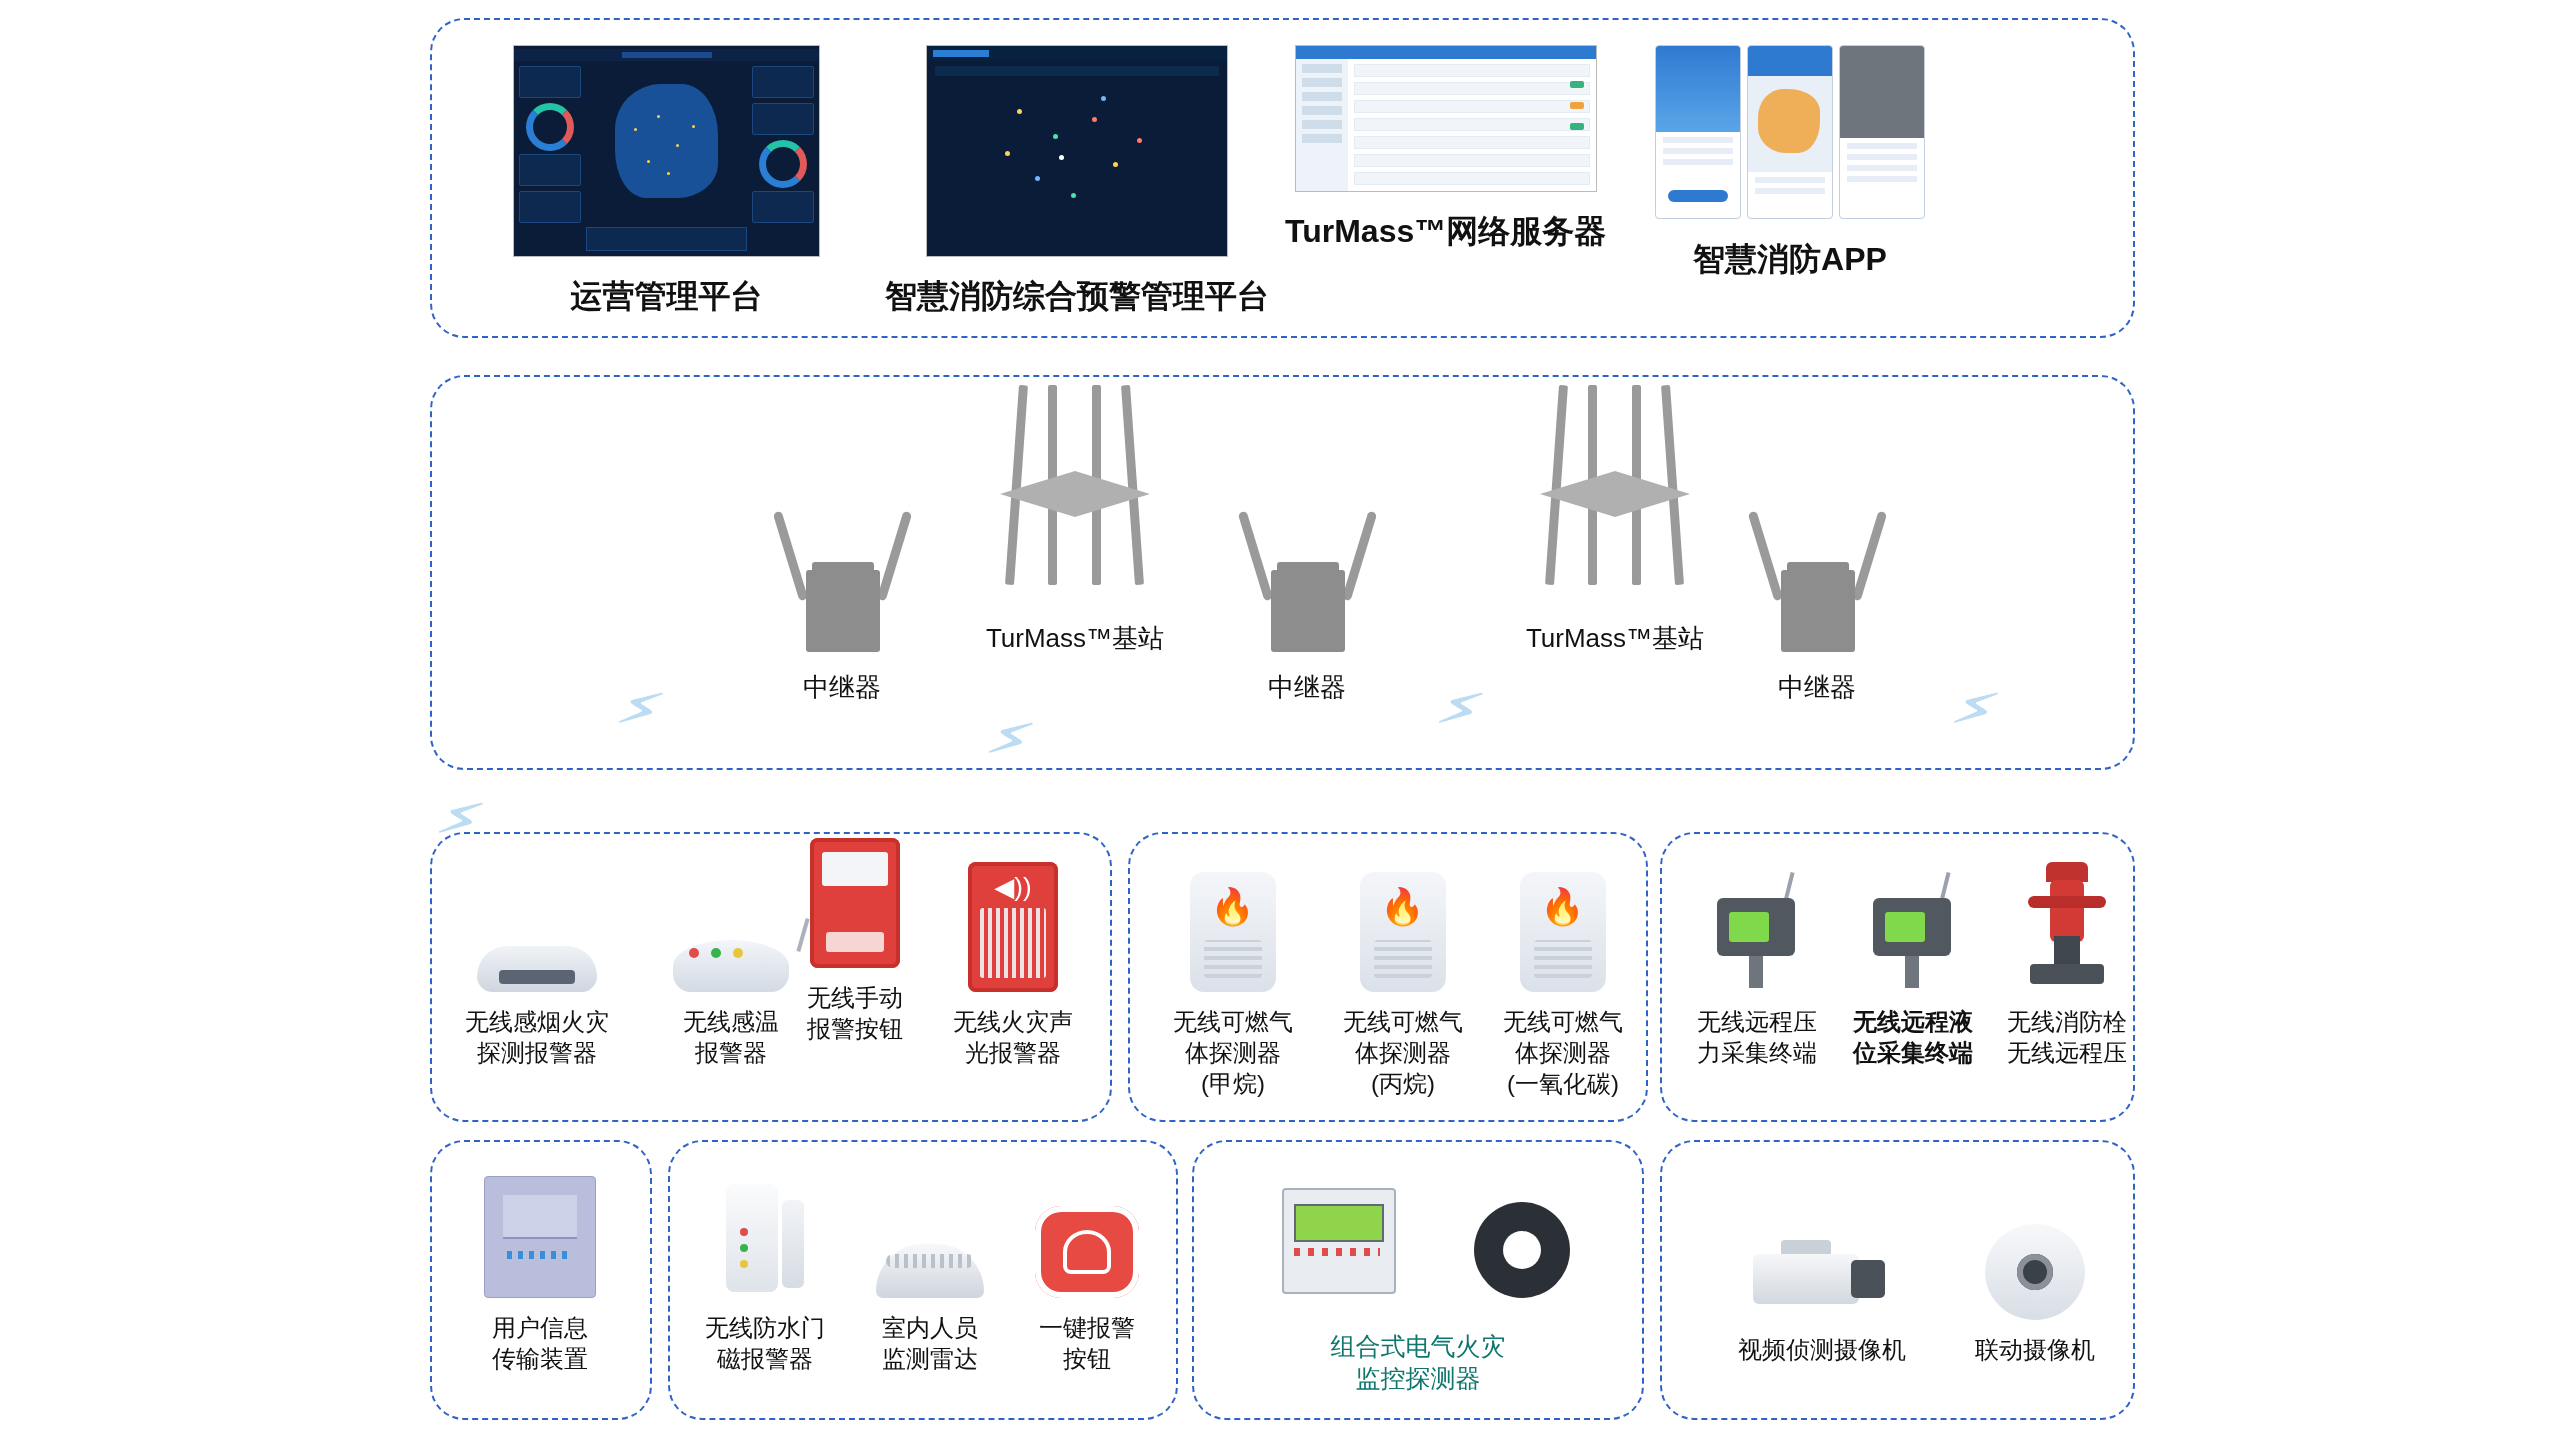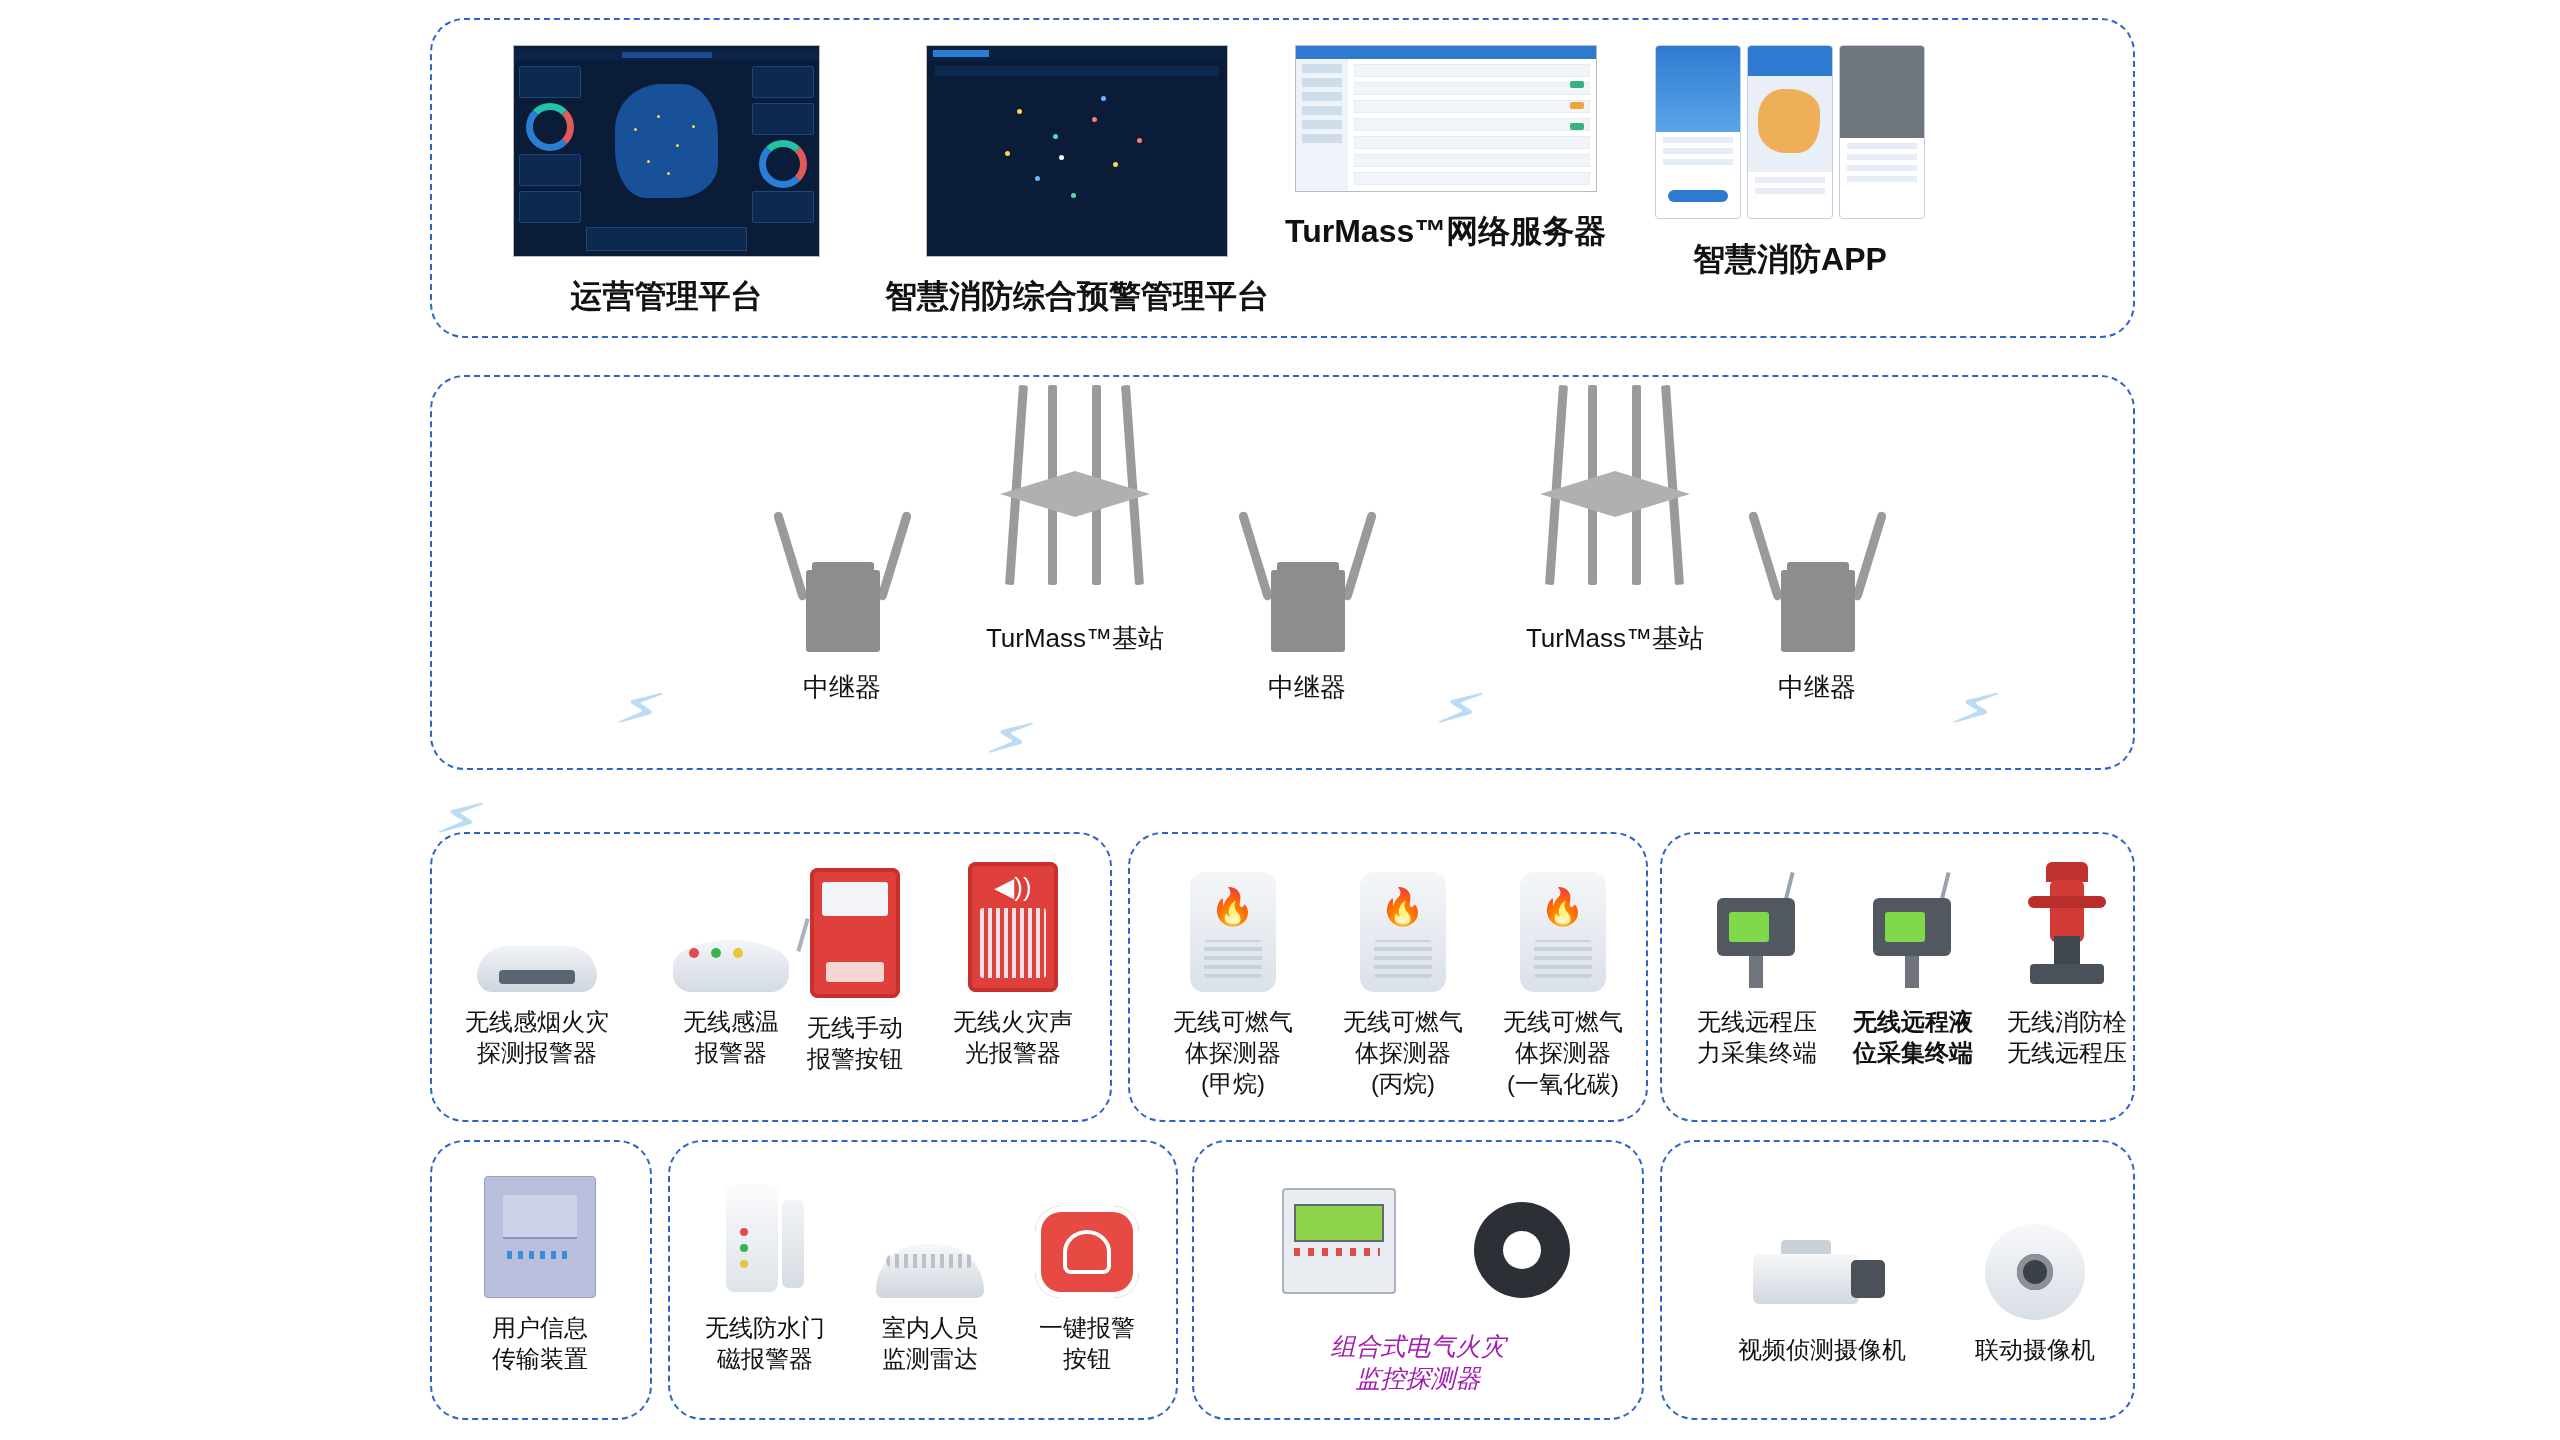--- a/index.html
+++ b/index.html
@@ -1,18 +1,18 @@
 <!DOCTYPE html>
 <html><head>
 <meta charset="utf-8">
 <style>
   html,body{margin:0;padding:0;background:#ffffff;}
   body{width:2560px;height:1440px;position:relative;font-family:"Liberation Sans","DejaVu Sans",sans-serif;color:#111;overflow:hidden;}
   .dashed-box{position:absolute;border:2.5px dashed #2f63c7;border-radius:34px;box-sizing:border-box;}
-  .lbl{text-align:center;font-size:25px;line-height:1.28;color:#a21caf;font-style:italic;}
+  .lbl{text-align:center;font-size:25px;line-height:1.28;color:#0f766e;}
 
   
   #row1{left:430px;top:18px;width:1705px;height:320px;}
   .plat{position:absolute;display:flex;flex-direction:column;align-items:center;}
   .plat .shot{border:1px solid #bbb;background:#0b1c38;overflow:hidden;position:relative;}
   .plat .cap{margin-top:18px;font-size:32px;font-weight:600;color:#111;white-space:nowrap;}
 
   
   .s1{width:305px;height:210px;background:linear-gradient(180deg,#0a1a33 0%,#08152b 100%);}
   .s1 .hdr{position:absolute;top:3px;left:0;right:0;height:12px;background:#0d2247;}
@@ -285,21 +285,21 @@
 </div>
 <div class="dev" style="left:656px;top:862px;">
   <div class="art">
       <div class="heat">
         <div class="whip"></div>
       </div>
     </div>
   <div class="cap" style="white-space:pre-line">无线感温
 报警器</div>
 </div>
-<div class="dev" style="left:780px;top:868px;">
+<div class="dev" style="left:780px;top:838px;">
   <div class="art">
       <div class="manual">
         <div class="scr"></div>
         <div class="btn"></div>
       </div>
     </div>
   <div class="cap" style="white-space:pre-line">无线手动
 报警按钮</div>
 </div>
 <div class="dev" style="left:938px;top:862px;">

